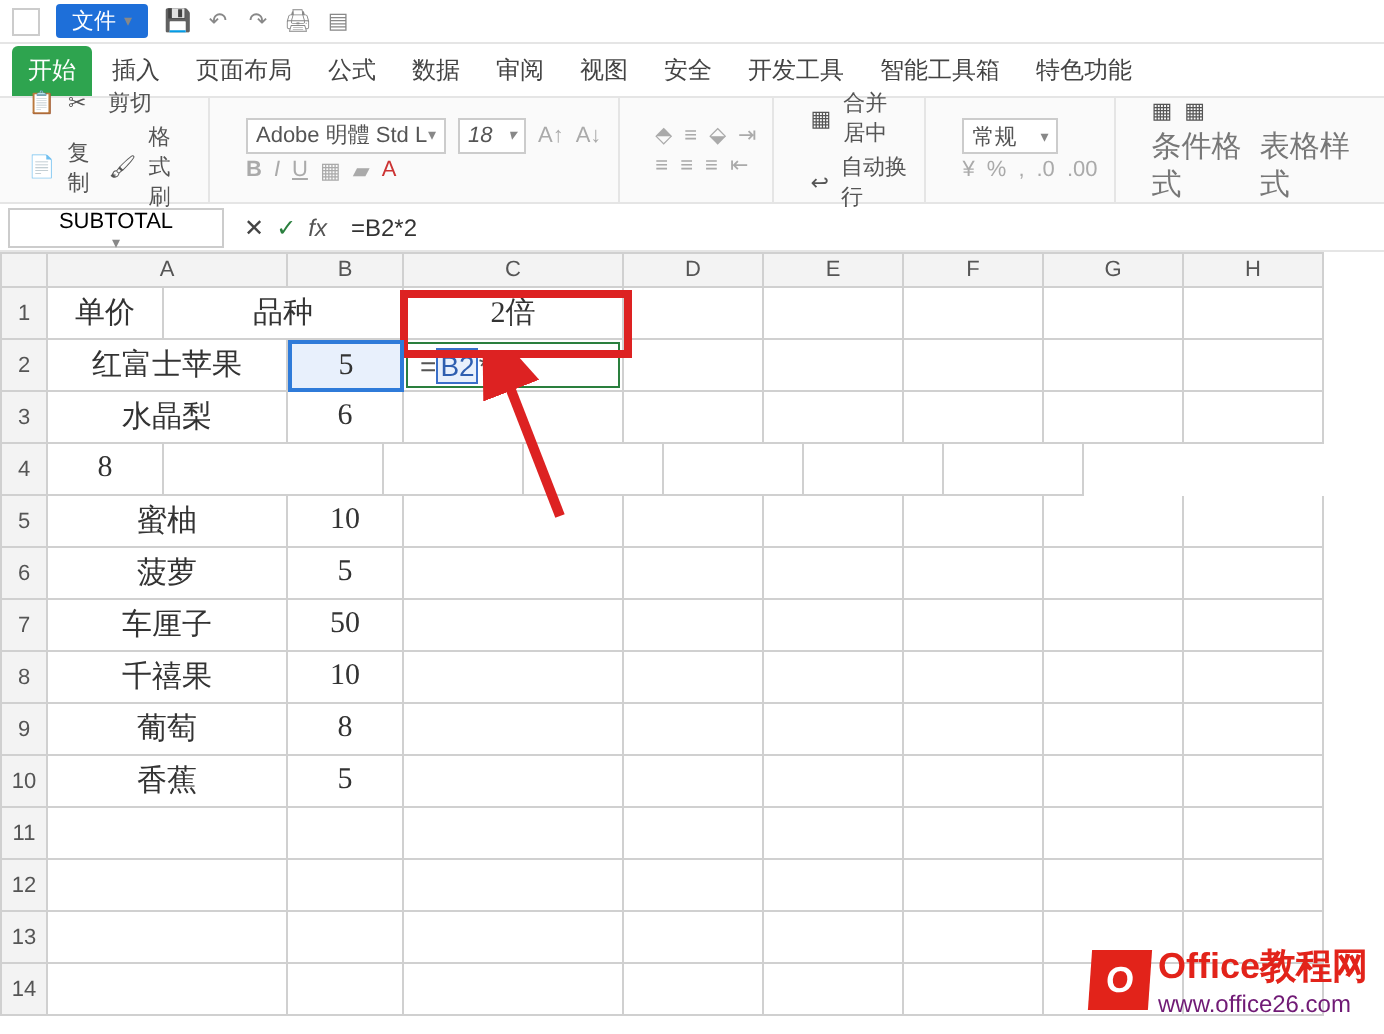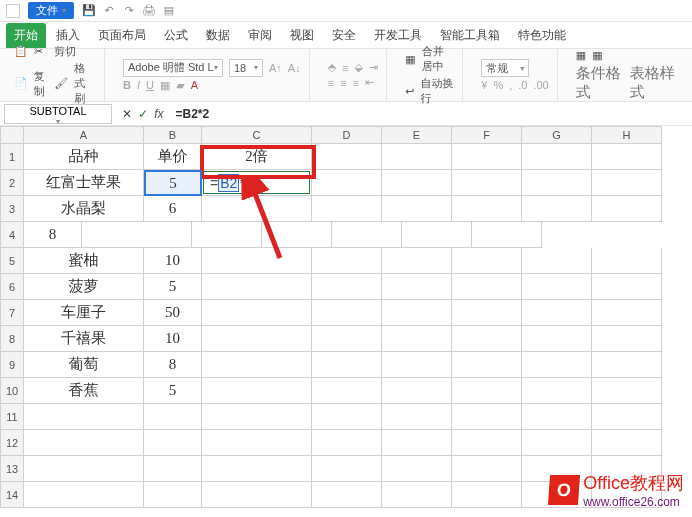--- a/index.html
+++ b/index.html
@@ -14,30 +14,30 @@
 
 .tabs { height: 26px; display: flex; align-items: flex-end; padding: 0 6px; gap: 2px; background:#fff; }
 .tab { font-size: 12px; color: #444; padding: 4px 8px; }
 .tab.active { background: #2ea44f; color: #fff; border-radius: 3px 3px 0 0; }
 
 .ribbon { height: 54px; background: #fafafa; border-top: 1px solid #e5e5e5; border-bottom: 1px solid #e5e5e5; display: flex; align-items: center; padding: 0 6px; gap: 10px; position: relative;}
 .rgroup { display: flex; flex-direction: column; gap: 2px; border-right: 1px solid #e5e5e5; padding: 0 8px; height: 100%; justify-content: center;}
 .rrow { display: flex; gap: 6px; align-items: center; font-size: 11px; color: #555; }
 .rrow .ic { width: 14px; height: 14px; display:inline-block; }
 .font-select { width: 100px; height: 18px; font-size: 11px; border: 1px solid #ccc; background: #fff; padding: 0 4px; display: flex; align-items: center; justify-content: space-between; }
-.size-select { width: 34px; height: 18px; font-size: 11px; border: 1px solid #ccc; background: #fff; padding: 0 4px; display: flex; align-items: center; justify-content: space-between;}
+.size-select { width: 34px; height: 18px; font-size: 11px; border: 1px solid #ccc; background: #fff; padding: 0 4px; display: flex; align-items: center; justify-content: space-between; font-style: italic;}
 .nf-select { width: 48px; height: 18px; font-size: 11px; border: 1px solid #ccc; background:#fff; padding: 0 4px; display:flex; align-items:center; justify-content:space-between;}
 .tri { font-size: 8px; color: #888; }
 .rlabel { font-size: 15px; color: #777; }
 
 .namebar { height: 24px; display: flex; align-items: center; border-bottom: 1px solid #e5e5e5; }
 .namebox { width: 108px; height: 20px; border: 1px solid #ccc; margin: 0 4px; font-size: 11px; padding: 0 6px; display: flex; align-items: center; justify-content: space-between; flex-direction: column; }
 .fx-controls { display: flex; align-items: center; gap: 6px; font-size: 12px; color: #444; padding: 0 6px;}
 .fx-controls .fx-icon { font-style: italic; color: #555; }
-.formula-input { flex: 1; font-size: 12px; padding: 0 6px; color: #333; font-weight: bold; }
+.formula-input { flex: 1; font-size: 12px; padding: 0 6px; color: #333; }
 .corner { width: 24px; height: 18px; background: #f3f3f3; border: 1px solid #d0d0d0; }
 .colhead { height: 18px; background: #f3f3f3; border: 1px solid #d0d0d0; border-left: none; font-size: 11px; color: #555; display:flex; align-items:center; justify-content:center;}
 .rowwrap { display: flex; }
 .rowhead { width: 24px; background: #f3f3f3; border: 1px solid #d0d0d0; border-top:none; font-size: 11px; color:#555; display:flex; align-items:center; justify-content:center;}
 .cell { border: 1px solid #d0d0d0; border-top:none; border-left:none; font-size: 15px; color:#333; display:flex; align-items:center; justify-content:center; font-family: "SimSun","STSong",serif; height: 100%; }
 .row { height: 26px; }
 
 .colA { width: 120px; }
 .colB { width: 58px; }
 .colC { width: 110px; }
@@ -49,21 +49,21 @@
 
 .sel-b2 { background: #e8f0fc; border: 2px solid #2f7bd9; position: relative; z-index: 1;}
 .c2cell { position: relative; }
 .c2box { position:absolute; left:1px; top:1px; right:1px; bottom:1px; border:1.5px solid #2a7f3e; background:#fff; display:flex; align-items:center; padding-left:6px; font-size:14px; font-family: Consolas, monospace; color:#555;}
 .c2box .ref { border:1px solid #3a6fc9; background:#e8f0fc; padding: 0 1px; color:#2f5fb0;}
 .redbox { position:absolute; border:4px solid #d22; pointer-events:none; }
 .arrow-svg { position:absolute; pointer-events:none; }
 
 .watermark { position:absolute; right:8px; bottom:8px; display:flex; align-items:center; gap:4px; }
 .wm-icon { width:30px; height:30px; background:#e2231a; display:flex; align-items:center; justify-content:center; color:#fff; font-weight:bold; font-size:18px; transform: skewX(-4deg); }
-.wm-text1 { color:#e2231a; font-size:18px; font-weight:normal; }
+.wm-text1 { color:#e2231a; font-size:18px; font-weight:bold; }
 .wm-text2 { color:#701a75; font-size:12px; display:block; }
 </style>
 </head>
 <body>
 
 <div class="menubar">
   <span class="logo"></span>
   <span class="file-btn">
     <span>文件</span>
     <span class="tri">▾</span>
@@ -200,22 +200,22 @@
     <div class="colhead colD">D</div>
     <div class="colhead colE">E</div>
     <div class="colhead colF">F</div>
     <div class="colhead colG">G</div>
     <div class="colhead colH">H</div>
   </div>
 
   <div id="rows">
       <div class="rowwrap row">
         <div class="rowhead" style="height: 26px;">1</div>
+        <div class="cell colB">单价</div>
         <div class="cell colA">品种</div>
-        <div class="cell colB">单价</div>
         <div class="cell colC">2倍</div>
         <div class="cell colD"></div>
         <div class="cell colE"></div>
         <div class="cell colF"></div>
         <div class="cell colG"></div>
         <div class="cell colH"></div>
       </div>
       <div class="rowwrap row">
         <div class="rowhead" style="height: 26px;">2</div>
         <div class="cell colA">红富士苹果</div>

